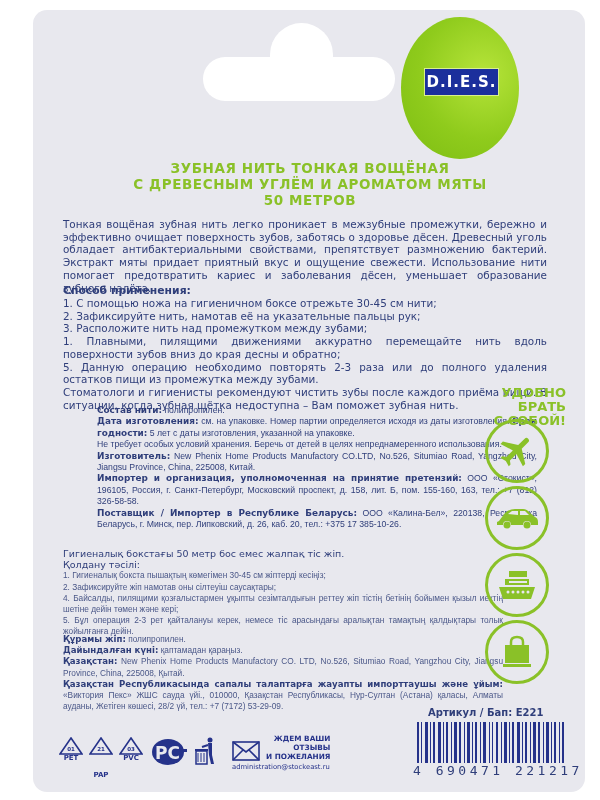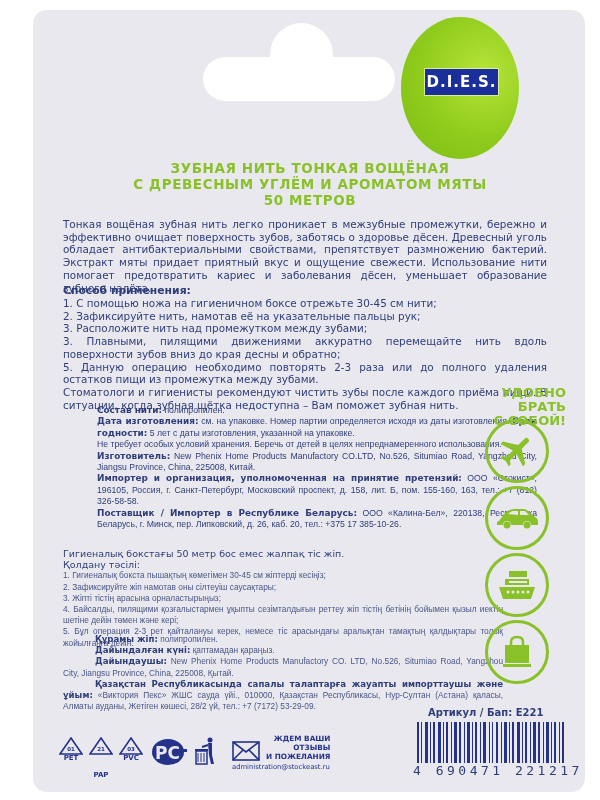--- a/index.html
+++ b/index.html
@@ -15,21 +15,21 @@
   .body { position:absolute; left:63px; width:428px; color:#2f3e7a; font-family:"DejaVu Sans", sans-serif; }
   .desc { top:218px; width:484px; font-size:10.4px; line-height:12.7px; text-align:justify; }
   .method-title { top:284px; font-size:10.8px; font-weight:bold; }
   .steps { top:297px; width:484px; font-size:10.4px; line-height:12.7px; }
   .steps p, .kz p, .info p, .kz2 p { margin:0; }
   .info { top:405px; width:440px; font-size:8.7px; line-height:11.4px; text-align:justify; font-family:"Liberation Sans", sans-serif;margin-left:34px; }
   .info b { font-family:"DejaVu Sans", sans-serif; font-size:8.9px; }
   .kz { top:548px; width:440px; font-size:8.3px; line-height:11.2px; color:#4a5788; font-family:"Liberation Sans", sans-serif; }
   .kz .head { font-size:9.5px; color:#2f3e7a; font-family:"DejaVu Sans", sans-serif; }
   .kz2 { top:634px; width:440px; font-size:8.3px; line-height:11.2px; color:#4a5788; font-family:"Liberation Sans", sans-serif; text-align:justify; }
-  .kz2 b { color:#2f3e7a; font-family:"DejaVu Sans", sans-serif; font-size:8.6px;margin-left:32px; }
+  .kz2 b { color:#2f3e7a; font-family:"DejaVu Sans", sans-serif; font-size:8.6px; }
   .promo { position:absolute; left:470px; top:386px; width:96px; text-align:right; color:#8ac128; font-weight:bold; font-size:13px; line-height:14px; }
   .circle-icon { position:absolute; left:485px; width:58px; height:58px; border:3px solid #8ac128; border-radius:50%; display:flex; align-items:center; justify-content:center; }
   .article { position:absolute; left:428px; top:707px; color:#2f3e7a; font-weight:bold; font-size:10px; }
   .barcode { position:absolute; left:413px; top:722px; width:164px; height:54px; }
   .barcode-num { position:absolute; left:411px; top:763px; font-size:13px; color:#2f3e7a; letter-spacing:3.5px; background:#e8e8ee; padding:0 2px; font-family:"DejaVu Sans Mono", monospace; }
   .recycle { position:absolute; top:737px; width:26px; text-align:center; color:#25328a; font-size:7px; font-weight:bold; }
   .feedback { position:absolute; left:233px; top:735px; text-align:right; color:#25328a; font-size:7.3px; font-weight:bold; line-height:8.8px; }
   .email { position:absolute; left:232px; top:763px; color:#25328a; font-size:6.8px; }
 </style>
 </head>
@@ -49,48 +49,47 @@
   <div>50 МЕТРОВ</div>
 </div>
 
 <div class="body desc">Тонкая вощёная зубная нить легко проникает в межзубные промежутки, бережно и эффективно очищает поверхность зубов, заботясь о здоровье дёсен. Древесный уголь обладает антибактериальными свойствами, препятствует размножению бактерий. Экстракт мяты придает приятный вкус и ощущение свежести. Использование нити помогает предотвратить кариес и заболевания дёсен, уменьшает образование зубного налёта.</div>
 
 <div class="body method-title">Способ применения:</div>
 <div class="body steps">
   <p>1. С помощью ножа на гигиеничном боксе отрежьте 30-45 см нити;</p>
   <p>2. Зафиксируйте нить, намотав её на указательные пальцы рук;</p>
   <p>3. Расположите нить над промежутком между зубами;</p>
-  <p style="text-align:justify">3. Плавными, пилящими движениями аккуратно перемещайте нить вдоль поверхности зубов вниз до края десны и обратно;</p>
+  <p style="text-align:justify">1. Плавными, пилящими движениями аккуратно перемещайте нить вдоль поверхности зубов вниз до края десны и обратно;</p>
   <p style="text-align:justify">5. Данную операцию необходимо повторять 2-3 раза или до полного удаления остатков пищи из промежутка между зубами.</p>
   <p style="text-align:justify">Стоматологи и гигиенисты рекомендуют чистить зубы после каждого приёма пищи. В ситуации, когда зубная щётка недоступна – Вам поможет зубная нить.</p>
 </div>
 
 <div class="body info">
   <p><b>Состав нити:</b><span> полипропилен.</span></p>
   <p><b>Дата изготовления:</b><span> см. на упаковке. Номер партии определяется исходя из даты изготовления. </span><b>Срок годности:</b><span> 5 лет с даты изготовления, указанной на упаковке.</span></p>
   <p>Не требует особых условий хранения. Беречь от детей в целях непреднамеренного использования.</p>
   <p><b>Изготовитель:</b><span> New Phenix Home Products Manufactory CO.LTD, No.526, Situmiao Road, Yangzhou City, Jiangsu Province, China, 225008, Китай.</span></p>
   <p><b>Импортер и организация, уполномоченная на принятие претензий:</b><span> ООО «Стокист», 196105, Россия, г. Санкт-Петербург, Московский проспект, д. 158, лит. Б, пом. 155-160, 163, тел.: +7 (812) 326-58-58.</span></p>
   <p><b>Поставщик / Импортер в Республике Беларусь:</b><span> ООО «Калина-Бел», 220138, Республика Беларусь, г. Минск, пер. Липковский, д. 26, каб. 20, тел.: +375 17 385-10-26.</span></p>
 </div>
 
 <div class="body kz">
   <p class="head">Гигиеналық бокстағы 50 метр бос емес жалпақ тіс жіп.</p>
   <p class="head">Қолдану тәсілі:</p>
   <p>1. Гигиеналық бокста пышақтың көмегімен 30-45 см жіптерді кесіңіз;</p>
   <p>2. Зафиксируйте жіп намотав оны сілтеуіш саусақтары;</p>
-  <p>3. Жіпті тістің арасына орналастырыңыз;</p>
   <p style="text-align:justify">4. Байсалды, пилящими қозғалыстармен ұқыпты сезімталдығын реттеу жіп тістің бетінің бойымен қызыл иектің шетіне дейін төмен және кері;</p>
   <p style="text-align:justify">5. Бұл операция 2-3 рет қайталануы керек, немесе тіс арасындағы аралықтан тамақтың қалдықтары толық жойылғанға дейін.</p>
 </div>
 
 <div class="body kz2">
   <p><b>Құрамы жіп:</b><span> полипропилен.</span></p>
   <p><b>Дайындалған күні:</b><span> қаптамадан қараңыз.</span></p>
-  <p><b>Дайындаушы:</b><span> New Phenix Home Products Manufactory CO. LTD, No.526, Situmiao Road, Yangzhou City, Jiangsu Province, China, 225008, Қытай.</span></p>
+  <p><b>Қазақстан:</b><span> New Phenix Home Products Manufactory CO. LTD, No.526, Situmiao Road, Yangzhou City, Jiangsu Province, China, 225008, Қытай.</span></p>
   <p><b>Қазақстан Республикасында сапалы талаптарға жауапты импорттаушы және ұйым:</b><span> «Виктория Пекс» ЖШС сауда үйі., 010000, Қазақстан Республикасы, Нур-Султан (Астана) қаласы, Алматы ауданы, Жетіген көшесі, 28/2 үй, тел.: +7 (7172) 53-29-09.</span></p>
 </div>
 
 <div class="promo">
   <div>УДОБНО БРАТЬ</div>
   <div>С СОБОЙ!</div>
 </div>
 
 <div class="circle-icon" style="top:419px">
   <svg width="40" height="40" viewBox="0 0 24 24">

